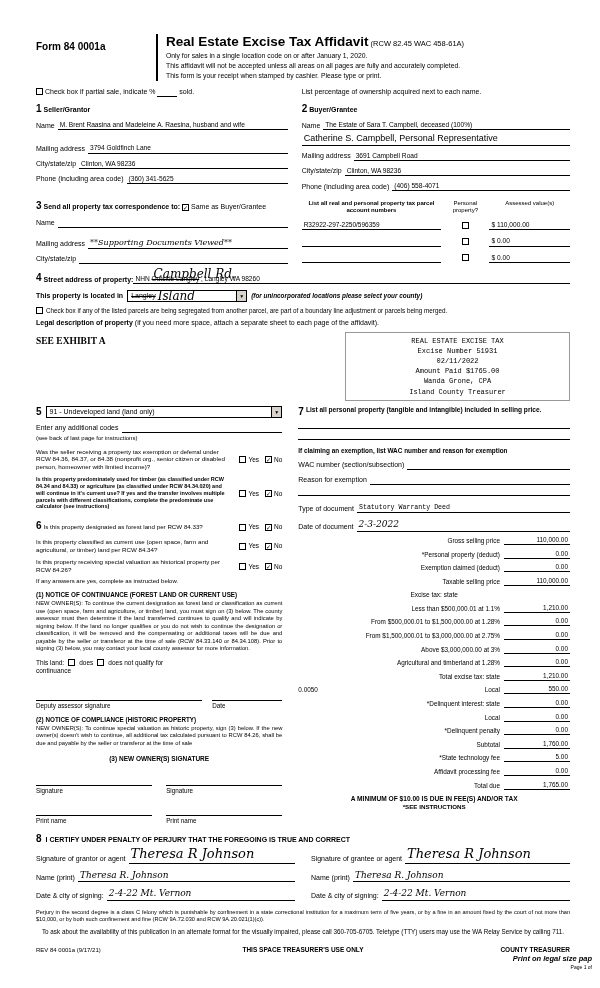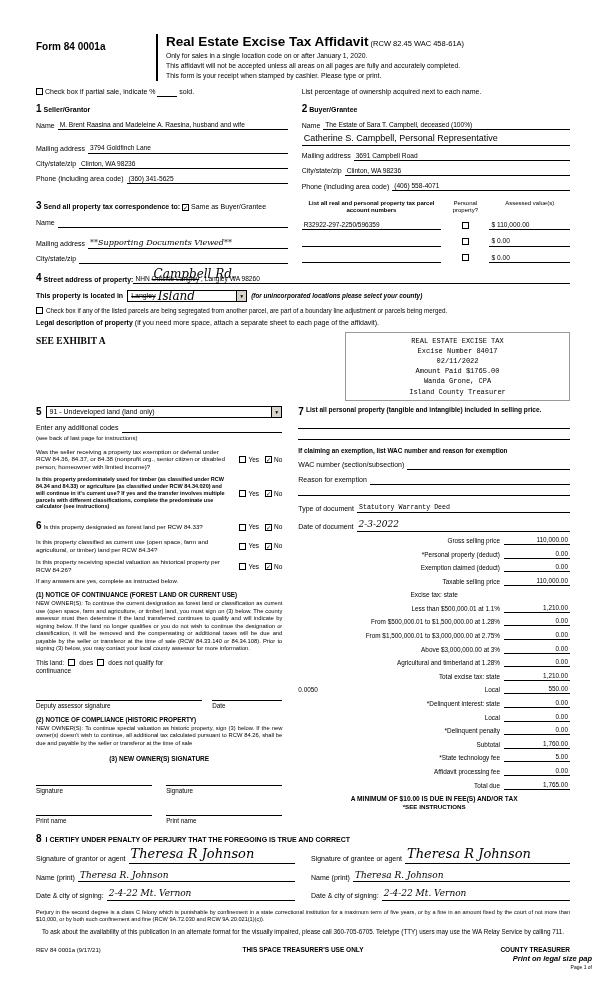--- a/index.html
+++ b/index.html
@@ -270,21 +270,21 @@
       <span class="cb"></span>
       <span>Check box if any of the listed parcels are being segregated from another parcel, are part of a boundary line adjustment or parcels being merged.</span>
     </div>
     <div class="legal-label">
       <b>Legal description of property</b><span> (if you need more space, attach a separate sheet to each page of the affidavit).</span>
     </div>
     <div class="exhibit-row">
       <div class="exhibit">SEE EXHIBIT A</div>
       <div class="stamp">
         <div>REAL ESTATE EXCISE TAX</div>
-        <div>Excise Number 84017</div>
+        <div>Excise Number 51931</div>
         <div>02/11/2022</div>
         <div>Amount Paid $1765.00</div>
         <div>Wanda Grone, CPA</div>
         <div>Island County Treasurer</div>
       </div>
     </div>
   </div>
 
   <div class="main2">
 

